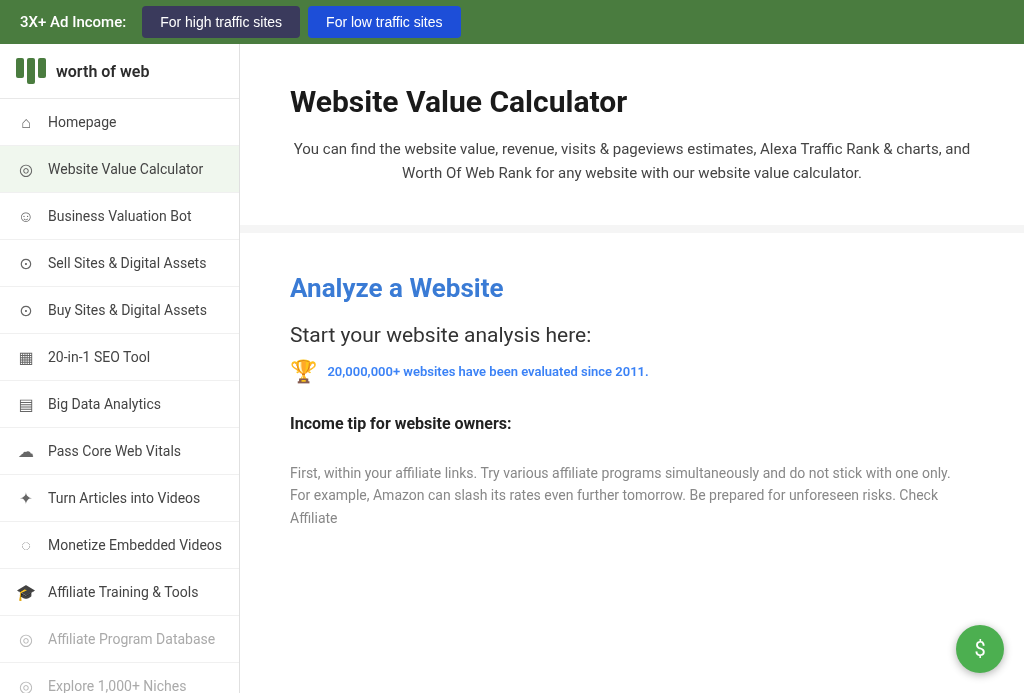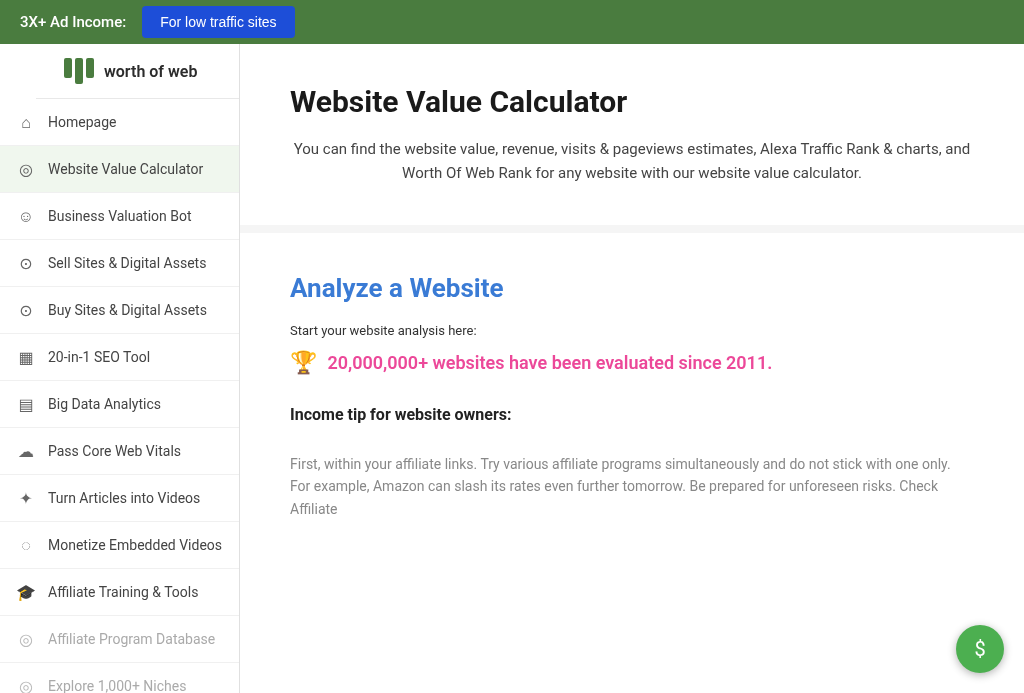--- a/index.html
+++ b/index.html
@@ -52,24 +52,23 @@
       border-right: 1px solid #e0e0e0;
       display: flex;
       flex-direction: column;
       overflow-y: auto;
       flex-shrink: 0;
     }
 
     .logo-area {
       display: flex;
       align-items: center;
-      padding: 14px 28px;
+      padding: 14px 16px;
       border-bottom: 1px solid #e8e8e8;
       height: 56px;
-      margin-left: 36px;
     }
 
     .logo-icon {
       display: flex;
       gap: 3px;
       margin-right: 10px;
     }
     .logo-bar {
       width: 8px;
       background: #4a7c3f;
@@ -145,21 +144,21 @@
     }
 
     .analyze-title {
       font-size: 26px;
       font-weight: 700;
       color: #3a7bd5;
       margin-bottom: 20px;
     }
 
     .analyze-label {
-      font-size: 13px;
+      font-size: 21px;
       color: #333;
       margin-bottom: 12px;
     }
 
     .analyze-row {
       display: flex;
       gap: 0;
       margin-bottom: 24px;
     }
 
@@ -191,22 +190,22 @@
       gap: 10px;
       margin-bottom: 30px;
     }
 
     .trophy-icon {
       color: #4a7c3f;
       font-size: 22px;
     }
 
     .trophy-text {
-      color: #ec4899;
-      font-size: 18px;
+      color: #3b82f6;
+      font-size: 13px;
       font-weight: 600;
     }
 
     .income-tip-title {
       font-size: 16px;
       font-weight: 700;
       color: #222;
       margin-bottom: 10px;
     }
 
@@ -238,20 +237,21 @@
       font-size: 20px;
       cursor: pointer;
       box-shadow: 0 2px 8px rgba(0,0,0,0.3);
     }
   </style>
 </head>
 <body>
 
 <div class="top-banner">
   <span class="banner-label">3X+ Ad Income:</span>
+  <button class="banner-btn banner-btn-dark">For high traffic sites</button>
   <button class="banner-btn banner-btn-light">For low traffic sites</button>
 </div>
 
 <div class="main-layout">
 
   <nav class="sidebar">
     <div class="logo-area">
       <div class="logo-icon">
         <div class="logo-bar"></div>
         <div class="logo-bar"></div>

